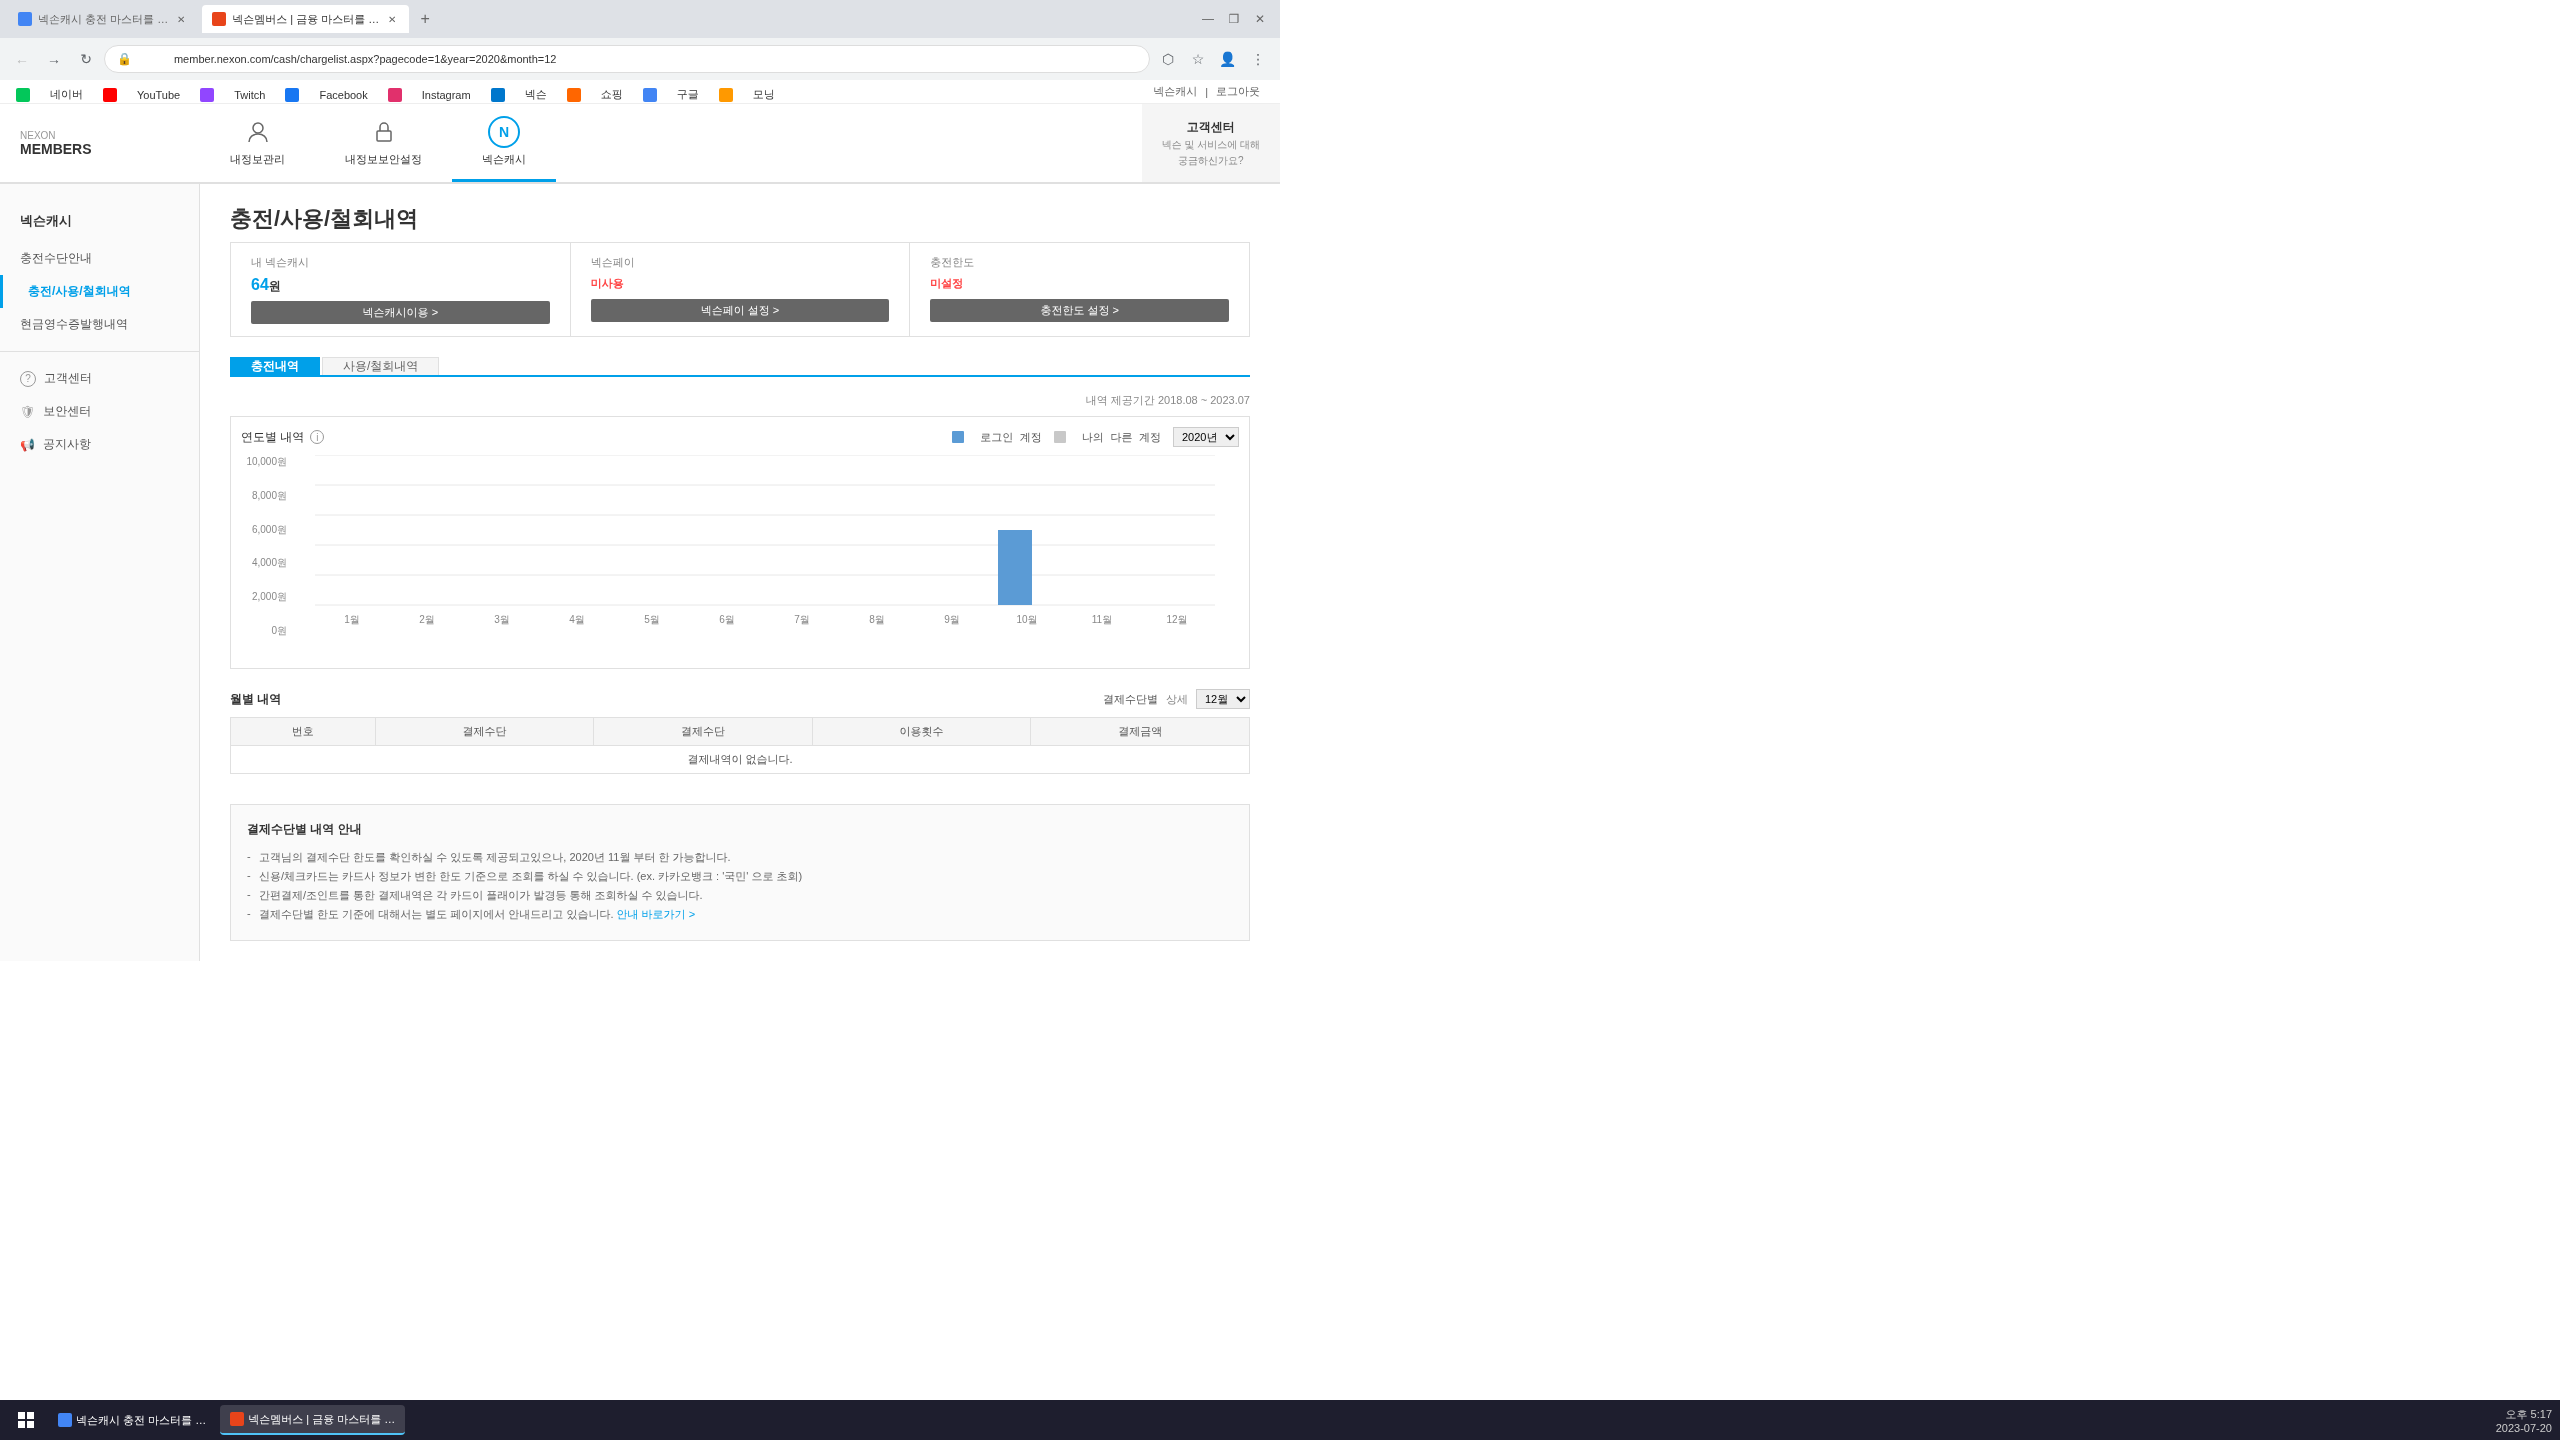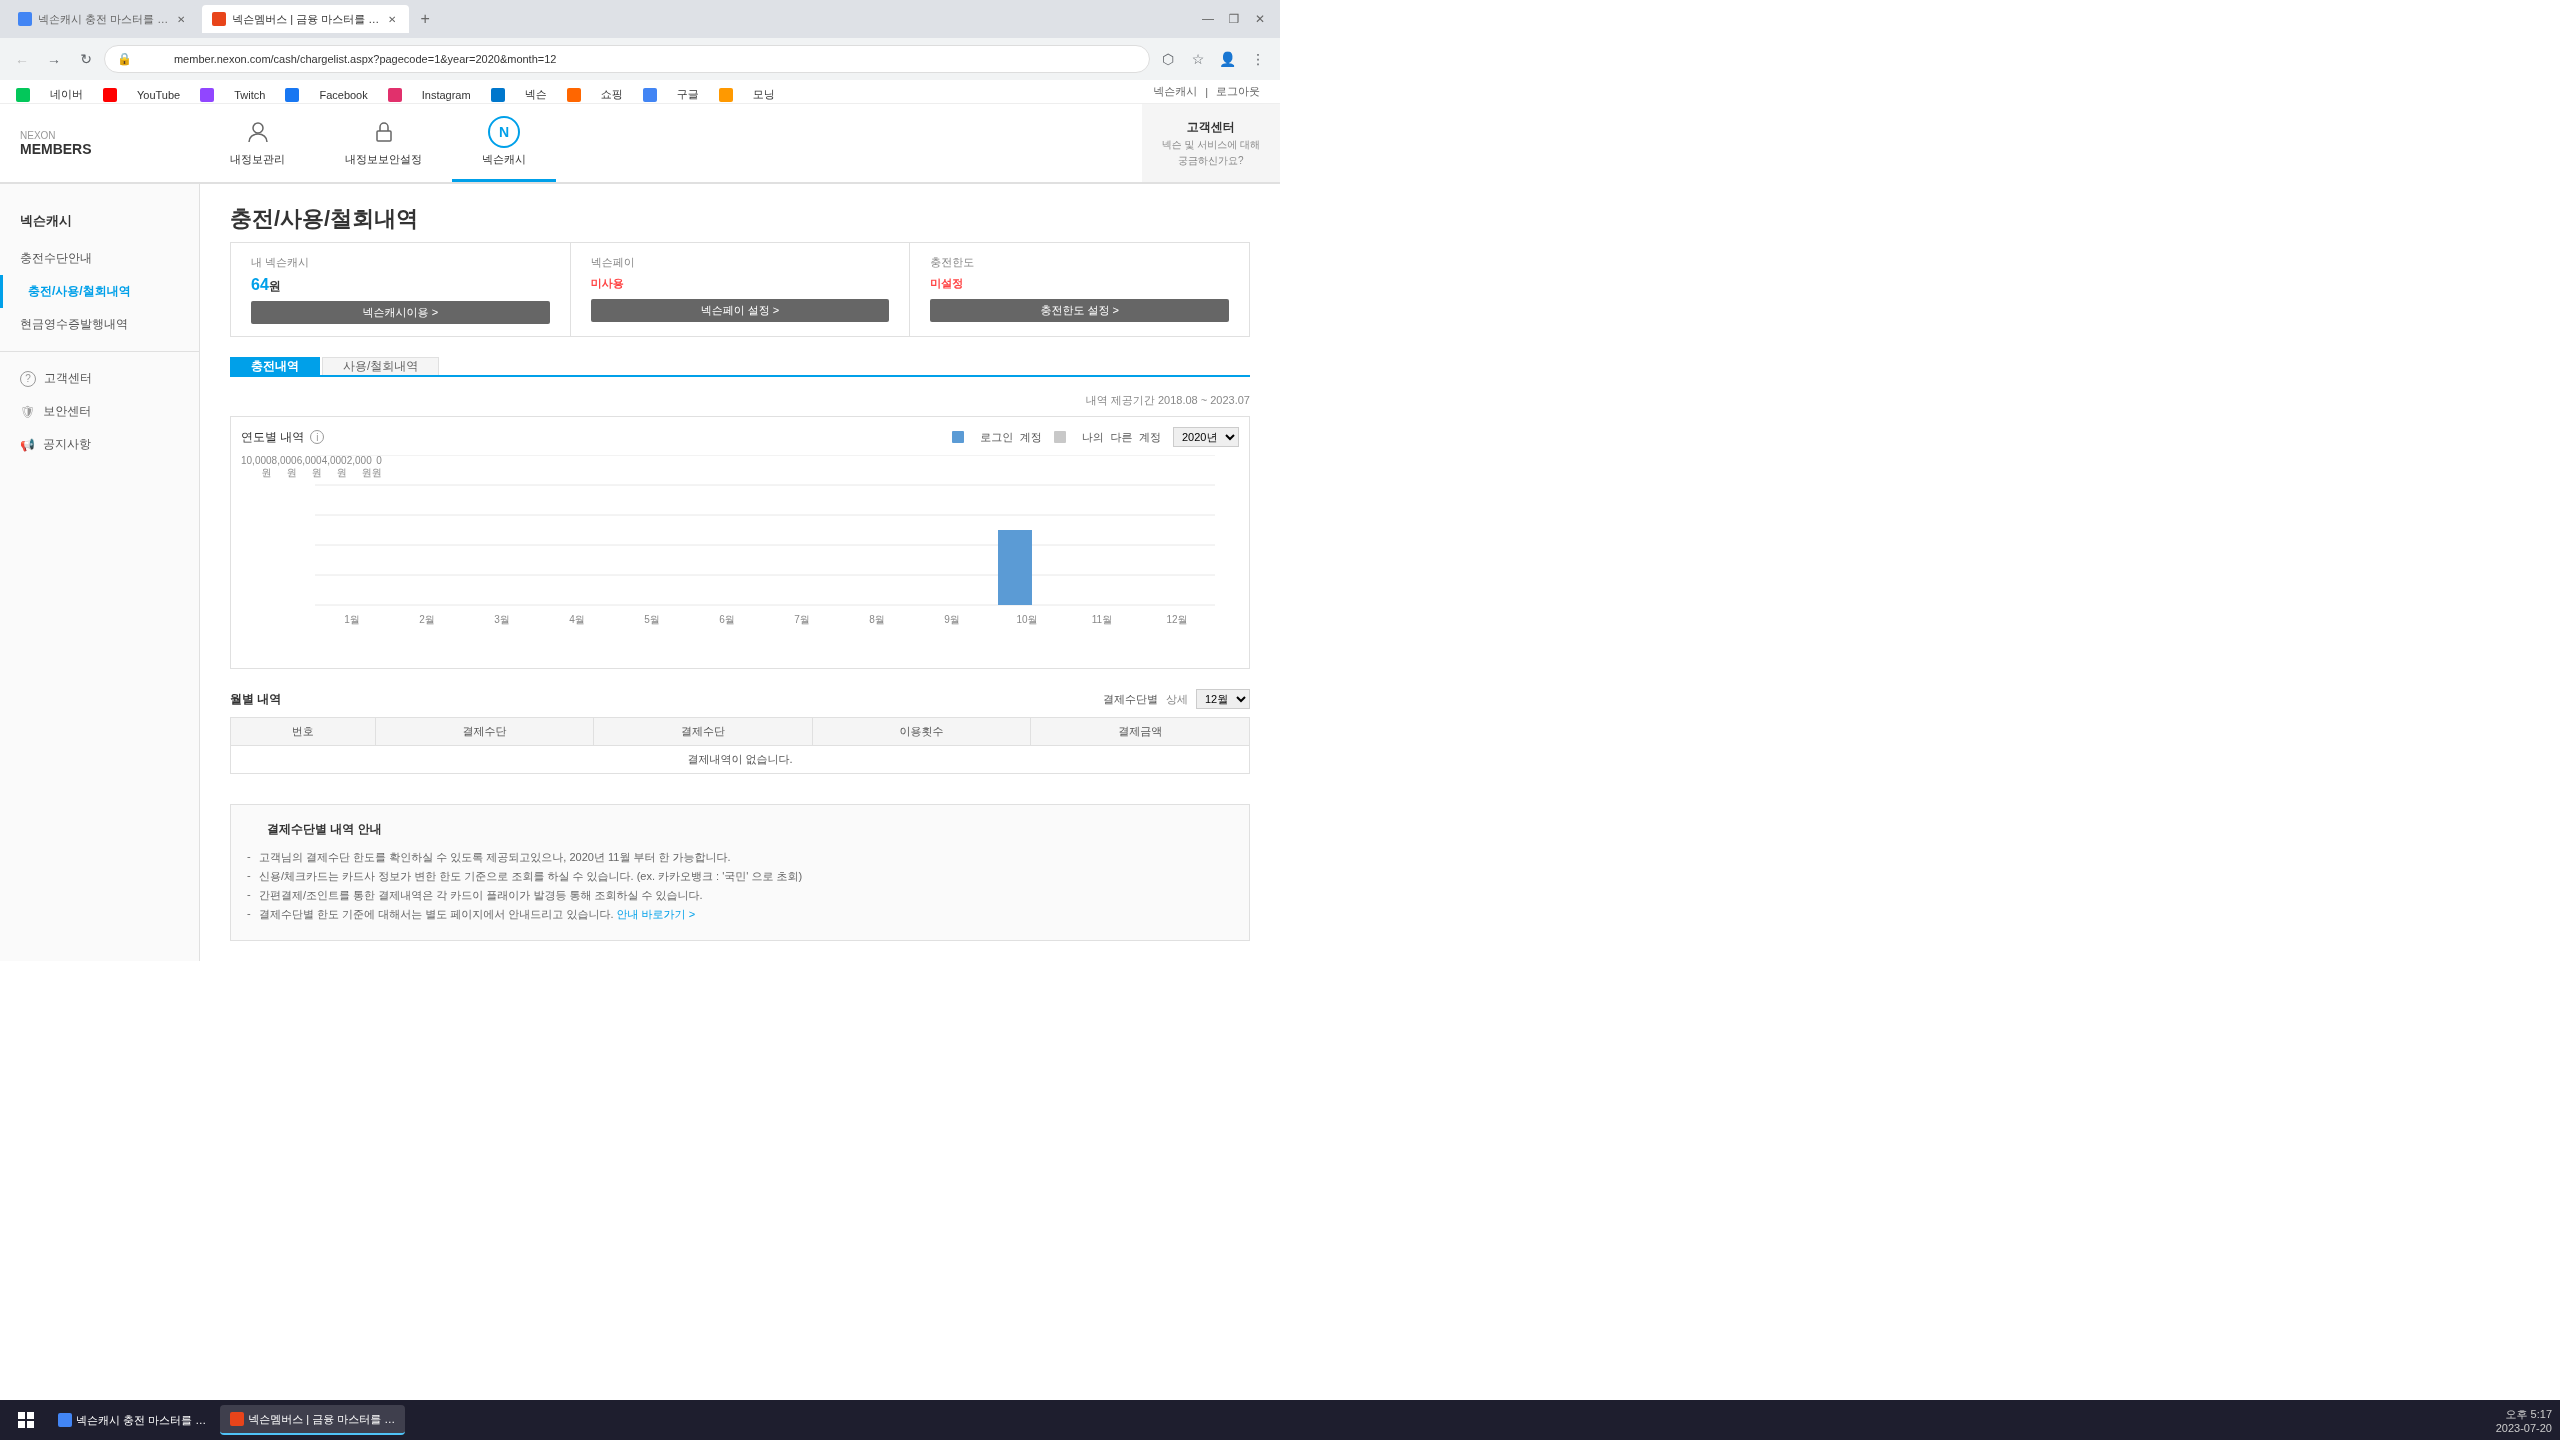--- a/index.html
+++ b/index.html
@@ -98,21 +98,21 @@
     .month-filter-row { display: flex; align-items: center; justify-content: space-between; margin-bottom: 8px; }
 
     
     .data-table { width: 100%; border-collapse: collapse; }
     .data-table th { background: #f5f5f5; border: 1px solid #e0e0e0; padding: 6px 10px; font-size: 11px; color: #555; text-align: center; font-weight: normal; }
     .data-table td { border: 1px solid #e0e0e0; padding: 6px 10px; font-size: 11px; color: #555; text-align: center; }
     .empty-message { text-align: center; padding: 40px; font-size: 13px; color: #888; }
 
     
     .notice-box { margin-top: 30px; border: 1px solid #e0e0e0; padding: 16px; background: #fafafa; }
-    .notice-title { font-size: 12px; font-weight: bold; color: #333; margin-bottom: 10px; margin-left: 20px; }
+    .notice-title { font-size: 12px; font-weight: bold; color: #333; margin-bottom: 10px; }
     .notice-list { list-style: none; }
     .notice-list li { font-size: 11px; color: #666; padding: 2px 0; padding-left: 12px; position: relative; }
     .notice-list li::before { content: '-'; position: absolute; left: 0; }
     .notice-link { color: #00a0e9; text-decoration: none; cursor: pointer; }
 
     
     .taskbar { position: fixed; bottom: 0; left: 0; right: 0; height: 40px; background: #1e1e2e; display: flex; align-items: center; padding: 0 8px; gap: 4px; z-index: 1000; }
     .taskbar-start { width: 36px; height: 30px; display: flex; align-items: center; justify-content: center; cursor: pointer; }
     .taskbar-item { display: flex; align-items: center; gap: 4px; padding: 4px 10px; height: 30px; border-radius: 4px; cursor: pointer; font-size: 11px; color: #fff; }
     .taskbar-item.active-task { background: rgba(255,255,255,0.15); border-bottom: 2px solid #4fc3f7; }
@@ -339,21 +339,21 @@
             <text x="337" y="168" font-size="10" fill="#888" text-anchor="middle">5월</text>
             <text x="412" y="168" font-size="10" fill="#888" text-anchor="middle">6월</text>
             <text x="487" y="168" font-size="10" fill="#888" text-anchor="middle">7월</text>
             <text x="562" y="168" font-size="10" fill="#888" text-anchor="middle">8월</text>
             <text x="637" y="168" font-size="10" fill="#888" text-anchor="middle">9월</text>
             <text x="712" y="168" font-size="10" fill="#888" text-anchor="middle">10월</text>
             <text x="787" y="168" font-size="10" fill="#888" text-anchor="middle">11월</text>
             <text x="862" y="168" font-size="10" fill="#888" text-anchor="middle">12월</text>
           </svg>
           
-          <div style="position:absolute; left:0; top:0; bottom:20px; display:flex;flex-direction:row;justify-content:space-between;width:46px;text-align:right;">
+          <div style="position:absolute; left:0; top:0; bottom:20px; display:flex;flex-direction:column;justify-content:space-between;width:46px;text-align:right;">
             <span style="font-size:10px;color:#888;">10,000원</span>
             <span style="font-size:10px;color:#888;">8,000원</span>
             <span style="font-size:10px;color:#888;">6,000원</span>
             <span style="font-size:10px;color:#888;">4,000원</span>
             <span style="font-size:10px;color:#888;">2,000원</span>
             <span style="font-size:10px;color:#888;">0원</span>
           </div>
         </div>
       </div>
 

